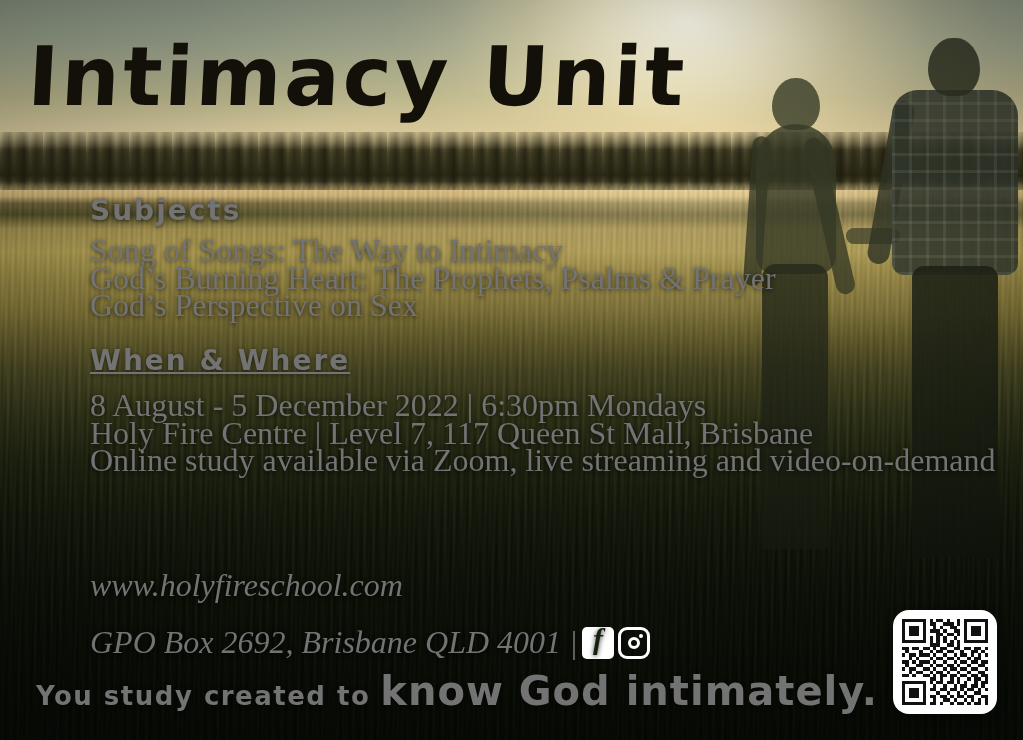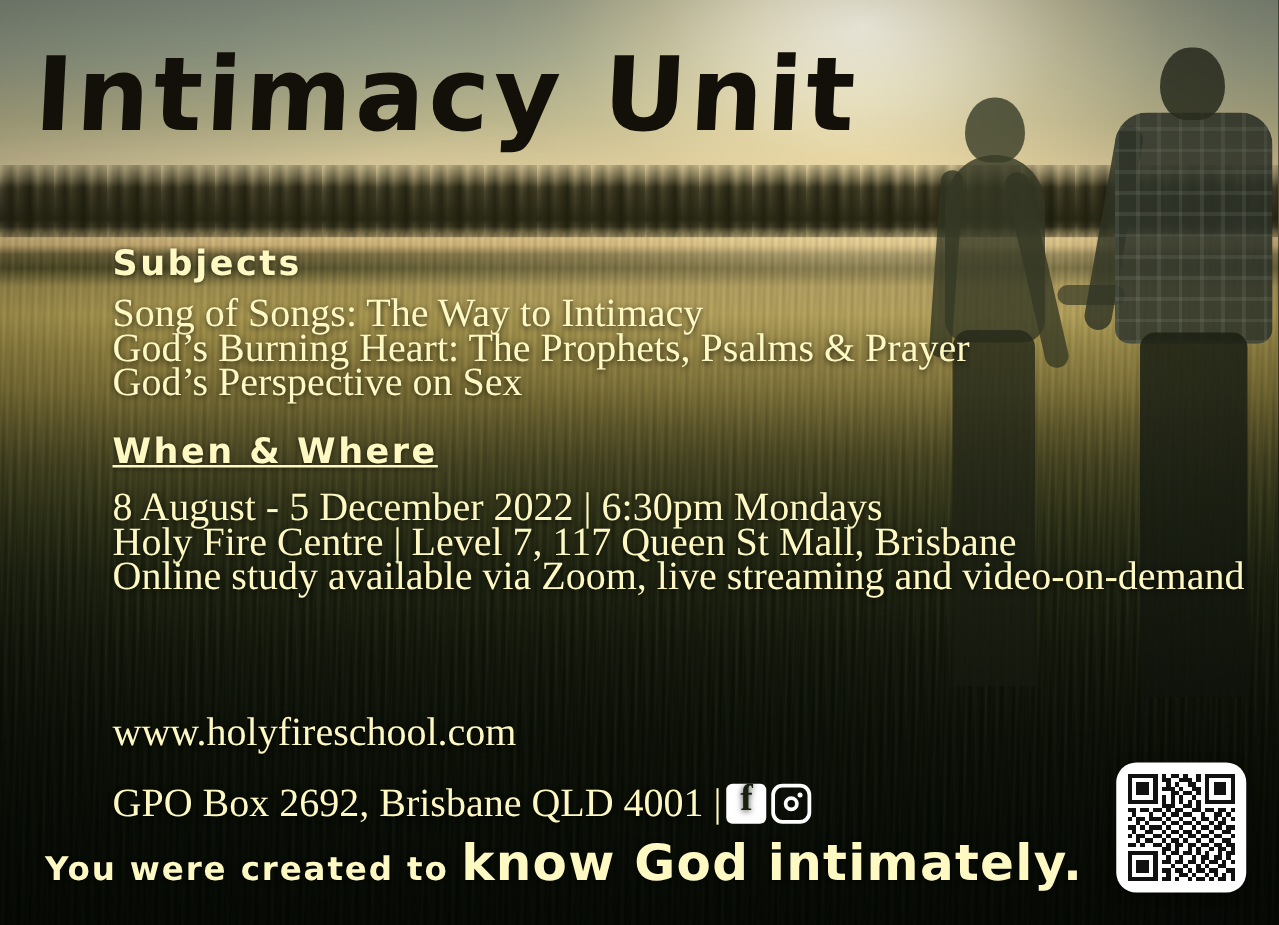--- a/index.html
+++ b/index.html
@@ -115,21 +115,21 @@
   .fm-shirt{position:absolute;left:2px;top:52px;width:126px;height:185px;border-radius:26px 26px 12px 12px;
     background:
       repeating-linear-gradient(0deg, rgba(150,160,140,0.16) 0 3px, rgba(0,0,0,0) 3px 17px),
       repeating-linear-gradient(90deg, rgba(150,160,140,0.16) 0 3px, rgba(0,0,0,0) 3px 17px),
       rgba(50,56,44,0.88);}
   .fm-legs{position:absolute;left:22px;top:228px;width:86px;height:292px;border-radius:12px 12px 0 0;background:rgba(30,34,22,0.88);}
   .fm-arm-l{position:absolute;left:-10px;top:62px;width:22px;height:165px;border-radius:11px;background:rgba(48,52,36,0.82);transform:rotate(10deg);}
   .hands{position:absolute;left:846px;top:228px;width:54px;height:16px;border-radius:8px;background:rgba(54,58,38,0.70);}
 
   
-  .txt{position:absolute;color:#fef9c3;}
+  .txt{position:absolute;color:#737373;}
   .hand{
     font-family:"DejaVu Sans",sans-serif;
     font-weight:700;
     letter-spacing:2px;
     text-shadow:0 1px 4px rgba(0,0,0,0.55);
   }
   .serif{
     font-family:"Liberation Serif","DejaVu Serif",serif;
     text-shadow:0 1px 5px rgba(0,0,0,0.75);
   }
@@ -144,21 +144,21 @@
   }
 
   .section-head{font-size:28px;line-height:1;}
   .body-block{font-size:32px;line-height:27.5px;white-space:pre-line;}
 
   #subjects-head{left:90px;top:197px;}
   #subjects-body{left:90px;top:237px;}
   #when-head{left:90px;top:347px;text-decoration:underline;}
   #when-body{left:90px;top:392px;}
   #register-head{left:90px;top:505px;}
-  #register-body{left:90px;top:544px;}
+  #register-body{left:90px;top:544px;font-style:italic;}
 
   .inline-row{display:flex;align-items:center;gap:4px;}
 
   
   .fb-icon{
     display:inline-block;width:32px;height:32px;border-radius:5px;background:#ffffff;
     position:relative;flex:0 0 auto;
   }
   .fb-icon::after{
     content:"f";position:absolute;left:0;right:0;top:-2px;
@@ -236,21 +236,21 @@
   <div class="txt serif body-block" id="register-body">
     <div>www.holyfireschool.com</div>
     <div class="inline-row">
       <span>GPO Box 2692, Brisbane QLD 4001 |</span>
       <span class="fb-icon"></span>
       <span class="ig-icon"></span>
     </div>
   </div>
 
   <div class="txt hand" id="tagline">
-    <span class="small">You were created to</span>
+    <span class="small">You study created to</span>
     <span class="big">know God intimately.</span>
   </div>
 
   <div id="qr-card">
     <svg id="qr-svg" width="86" height="86" viewBox="0 0 25 25" shape-rendering="crispEdges" aria-hidden="true">
         <rect x="0" y="0" width="1" height="1" fill="#111111"></rect>
         <rect x="1" y="0" width="1" height="1" fill="#111111"></rect>
         <rect x="2" y="0" width="1" height="1" fill="#111111"></rect>
         <rect x="3" y="0" width="1" height="1" fill="#111111"></rect>
         <rect x="4" y="0" width="1" height="1" fill="#111111"></rect>

